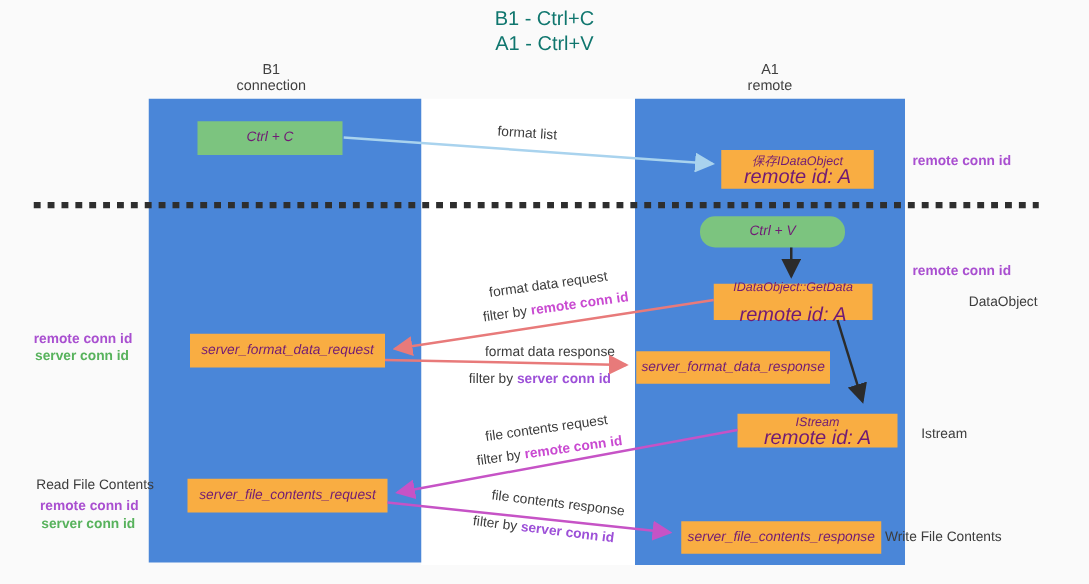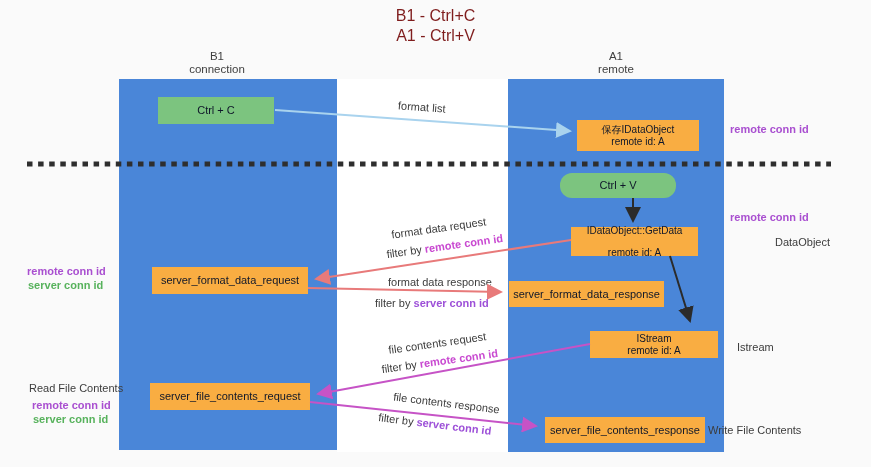--- a/index.html
+++ b/index.html
@@ -1,39 +1,39 @@
 <!DOCTYPE html>
 <html><head>
 <meta charset="utf-8">
 <style>
   html,body { margin:0; padding:0; }
   body { font-family: "Liberation Sans", sans-serif; background:#fafafa; }
   .canvas { position:relative; width:871px; height:467px; background:#fafafa; overflow:hidden; }
 
-  .title { position:absolute; left:0; right:0; top:6px; text-align:center; color:#7f1d1d;
+  .title { position:absolute; left:0; right:0; top:6px; text-align:center; color:#0f766e;
            font-size:16px; line-height:20px; }
 
   .lane-header { position:absolute; top:50px; text-align:center; color:#3f3f3f;
                  font-size:11.5px; line-height:13px; }
   .lane-header.left  { left:108px; width:218px; }
   .lane-header.right { left:508px; width:216px; }
 
   .white-strip { position:absolute; left:337px; top:79px; width:171px; height:373px; background:#ffffff; z-index:0; }
   .lane { position:absolute; top:79px; background:#4a86d8; z-index:1; }
   .lane.left  { left:119px; width:218px; height:371px; }
   .lane.right { left:508px; width:216px; height:373px; }
 
   .arrows { position:absolute; left:0; top:0; z-index:5; pointer-events:none; }
 
   .box { position:absolute; z-index:3; display:flex; flex-direction:column; align-items:center;
-         justify-content:center; color:#0f172a; text-align:center; }
+         justify-content:center; color:#701a75; text-align:center;font-style:italic; }
   .box.orange { background:#f9ad42; }
   .box.green  { background:#7cc47f; }
   .box .l1 { font-size:11px; line-height:13px; }
-  .box .l2 { font-size:10px; line-height:12px; }
+  .box .l2 { font-size:16px; line-height:12px; }
   .box.two .l1 { font-size:10px; line-height:13px; }
 
   .b-ctrl-c    { left:158px; top:97px;  width:116px; height:27px; }
   .b-saved     { left:577px; top:120px; width:122px; height:31px; }
   .b-ctrl-v    { left:560px; top:173px; width:116px; height:25px;border-radius:12px; }
   .b-getdata   { left:571px; top:227px; width:127px; height:29px;gap:10px; }
   .b-fmt-req   { left:152px; top:267px; width:156px; height:27px; }
   .b-fmt-resp  { left:509px; top:281px; width:155px; height:26px; }
   .b-istream   { left:590px; top:331px; width:128px; height:27px; }
   .b-file-req  { left:150px; top:383px; width:160px; height:27px; }

